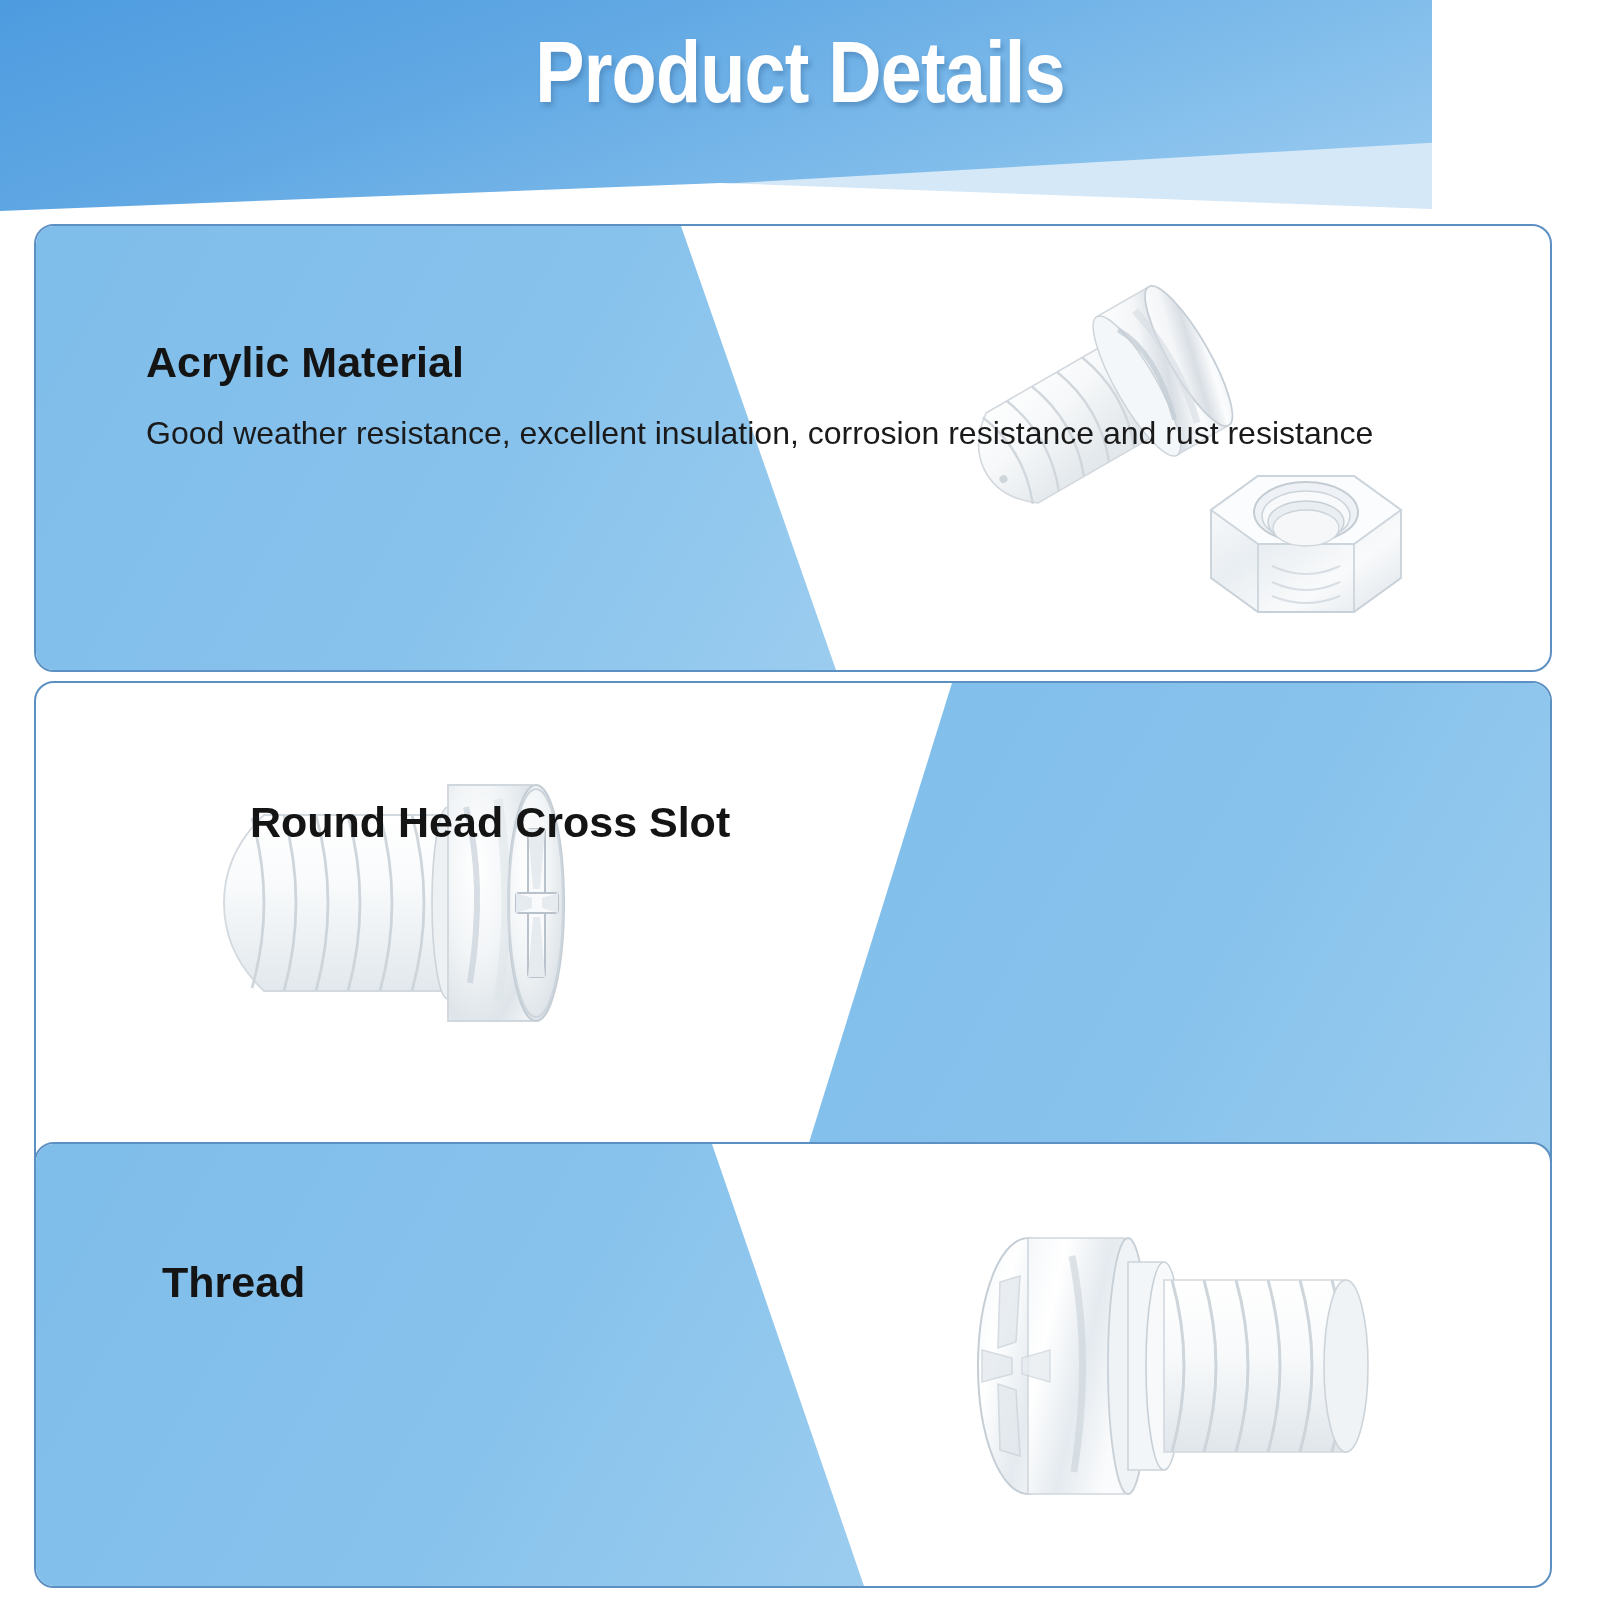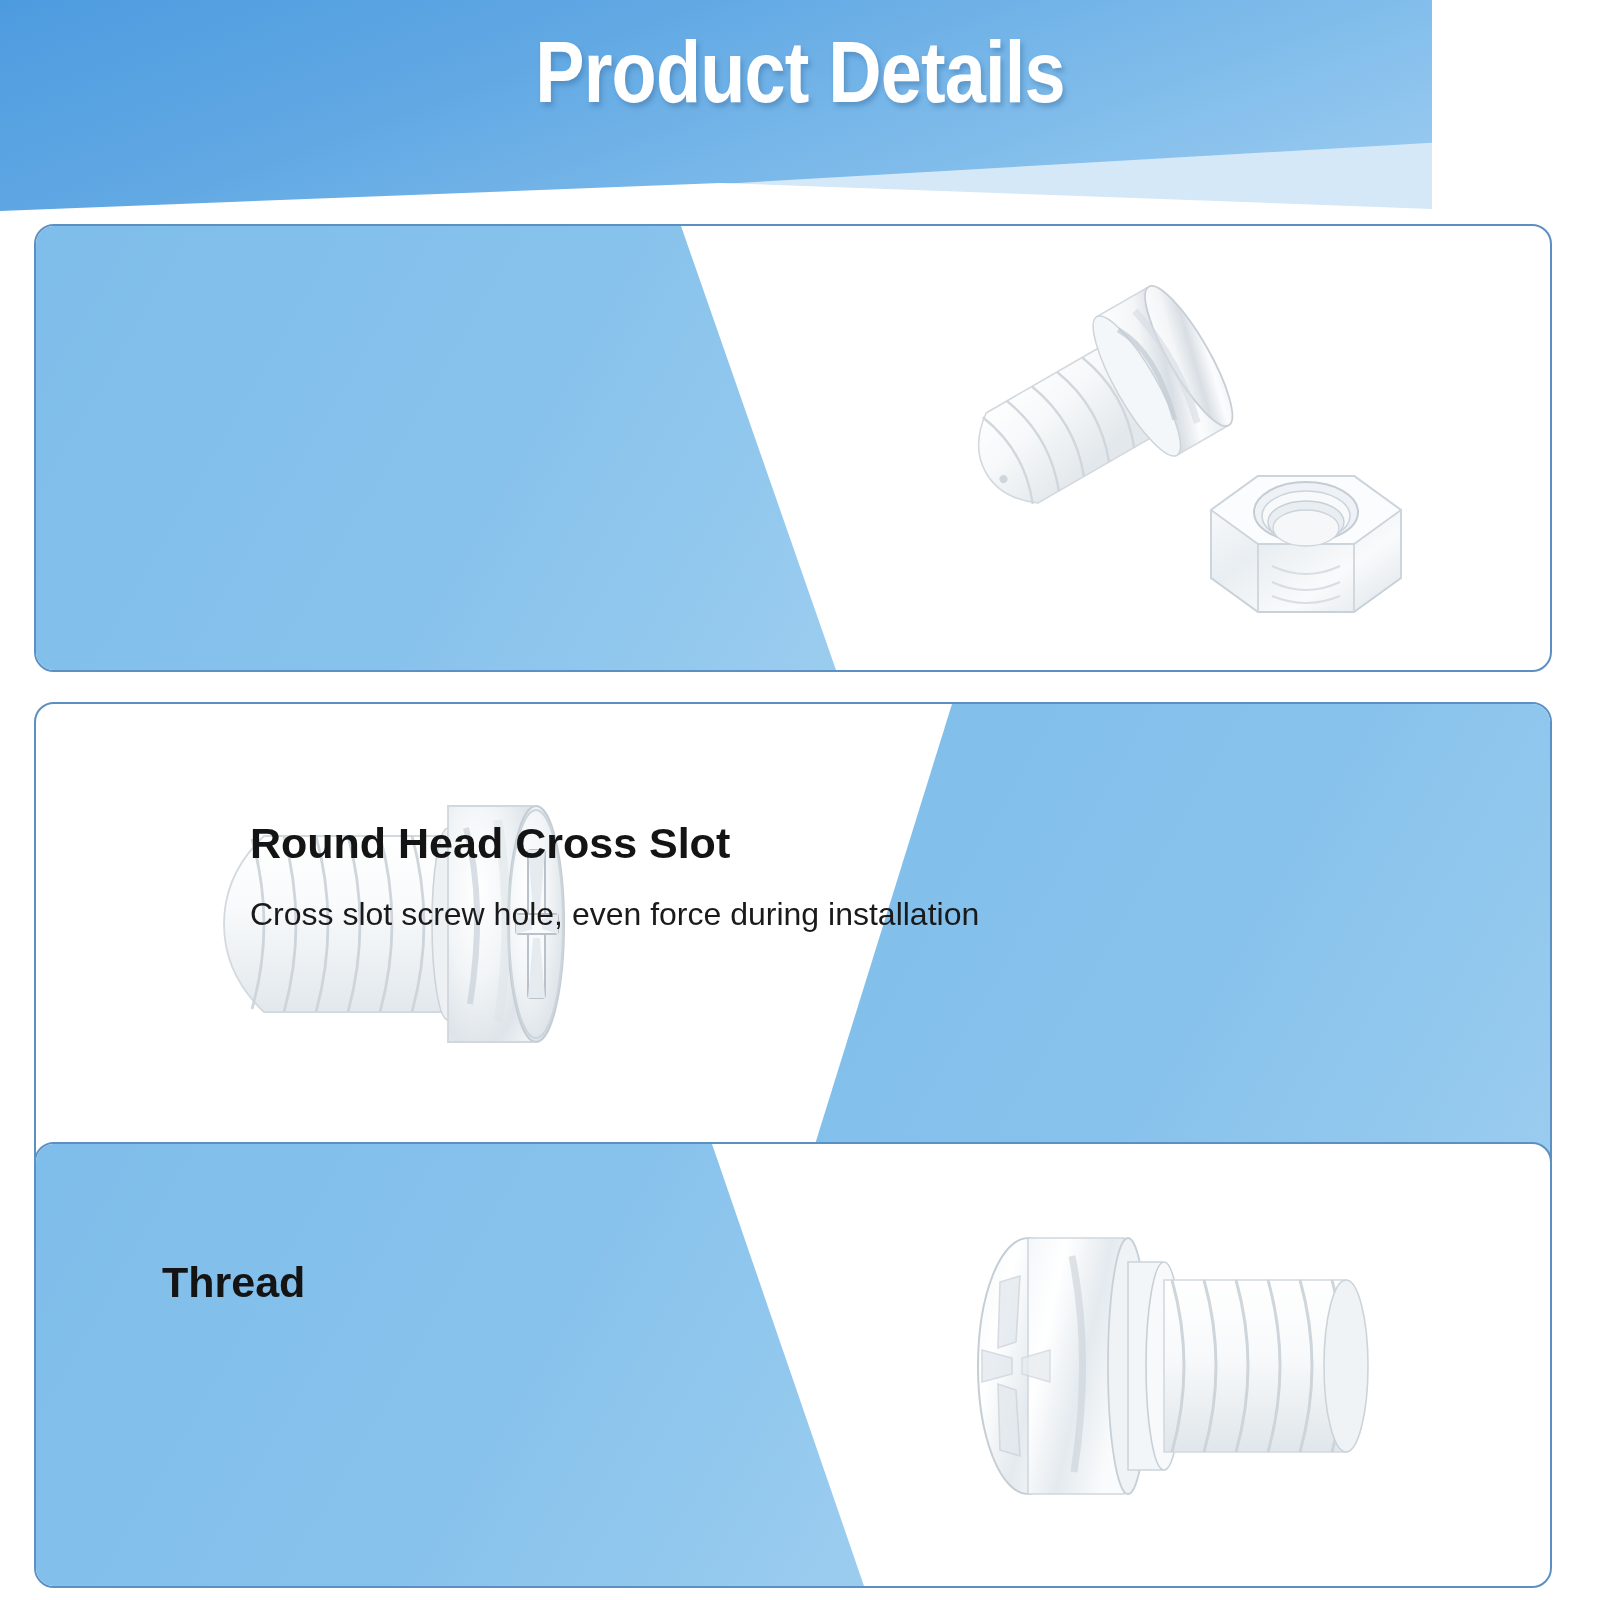--- a/index.html
+++ b/index.html
@@ -47,21 +47,21 @@
   .card{
     position:absolute;
     left:34px;width:1518px;
     border:2px solid #5d90c2;
     border-radius:20px;
     background:#ffffff;
     overflow:hidden;
     box-sizing:border-box;
   }
   #card-1{top:224px;height:448px;}
-  #card-2{top:702px;height:544px;}
+  #card-2{top:681px;height:544px;}
   #card-3{top:1142px;height:446px;}
 
   
   .panel{
     position:absolute;top:0;height:100%;
     background:linear-gradient(120deg,#7fbdea 0%,#87c2ec 55%,#9ccdef 100%);
   }
   
   #panel-1{
     left:0;width:830px;
@@ -103,20 +103,24 @@
 
 <div id="header">
   <div id="header-title">Product Details</div>
   <div id="wedge-light"></div>
   <div id="wedge-white"></div>
 </div>
 
 <div class="card" id="card-1">
   <div class="panel" id="panel-1"></div>
 
+  <div class="card-text">
+    <p class="card-title">Acrylic Material</p>
+    <p class="card-desc">Good weather resistance, excellent insulation, corrosion resistance and rust resistance</p>
+  </div>
 
   <svg class="art" id="art-1" viewBox="0 0 500 410">
     <defs>
       <linearGradient id="g1head" x1="0" y1="0" x2="1" y2="1">
         <stop offset="0%" stop-color="#ffffff"></stop>
         <stop offset="35%" stop-color="#f3f5f7"></stop>
         <stop offset="55%" stop-color="#d8dee4"></stop>
         <stop offset="75%" stop-color="#fbfcfd"></stop>
         <stop offset="100%" stop-color="#e8edf1"></stop>
       </linearGradient>
@@ -182,21 +186,20 @@
       </g>
     </g>
   </svg>
 </div>
 
 <div class="card" id="card-2">
   <div class="panel" id="panel-2"></div>
 
   <div class="card-text">
     <p class="card-title">Round Head Cross Slot</p>
-    <p class="card-desc">Cross slot screw hole, even force during installation</p>
   </div>
 
   <svg class="art" id="art-2" viewBox="0 0 480 400">
     <defs>
       <linearGradient id="g2shaft" x1="0" y1="0" x2="0" y2="1">
         <stop offset="0%" stop-color="#ffffff"></stop>
         <stop offset="40%" stop-color="#f8fafb"></stop>
         <stop offset="100%" stop-color="#e2e8ed"></stop>
       </linearGradient>
       <radialGradient id="g2head" cx="0.35" cy="0.35" r="0.85">

